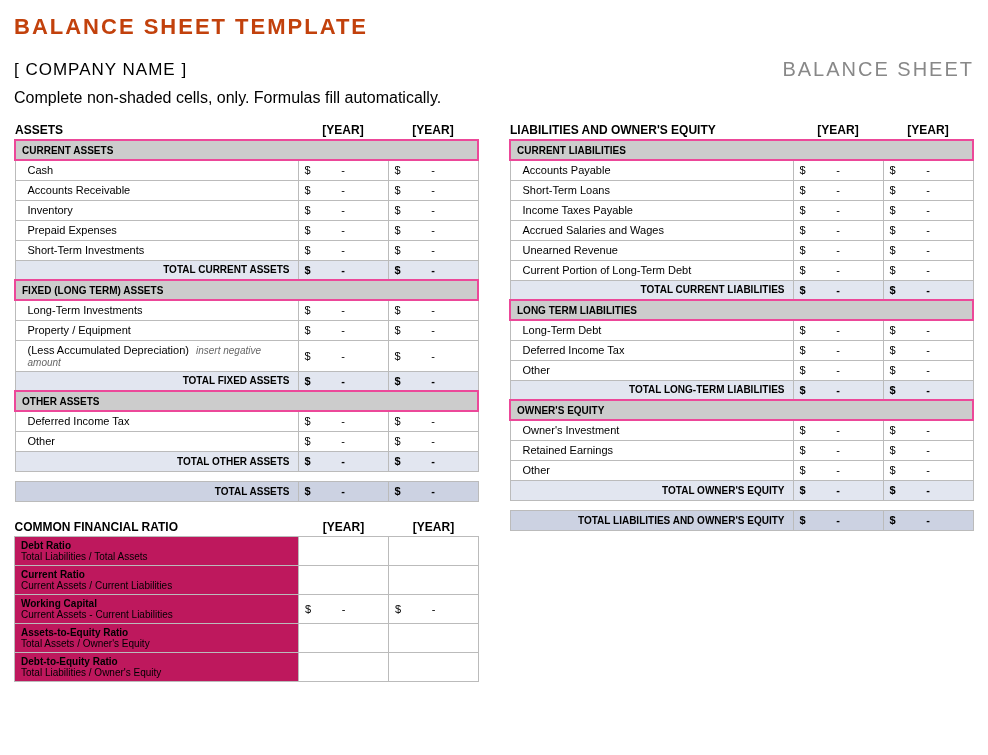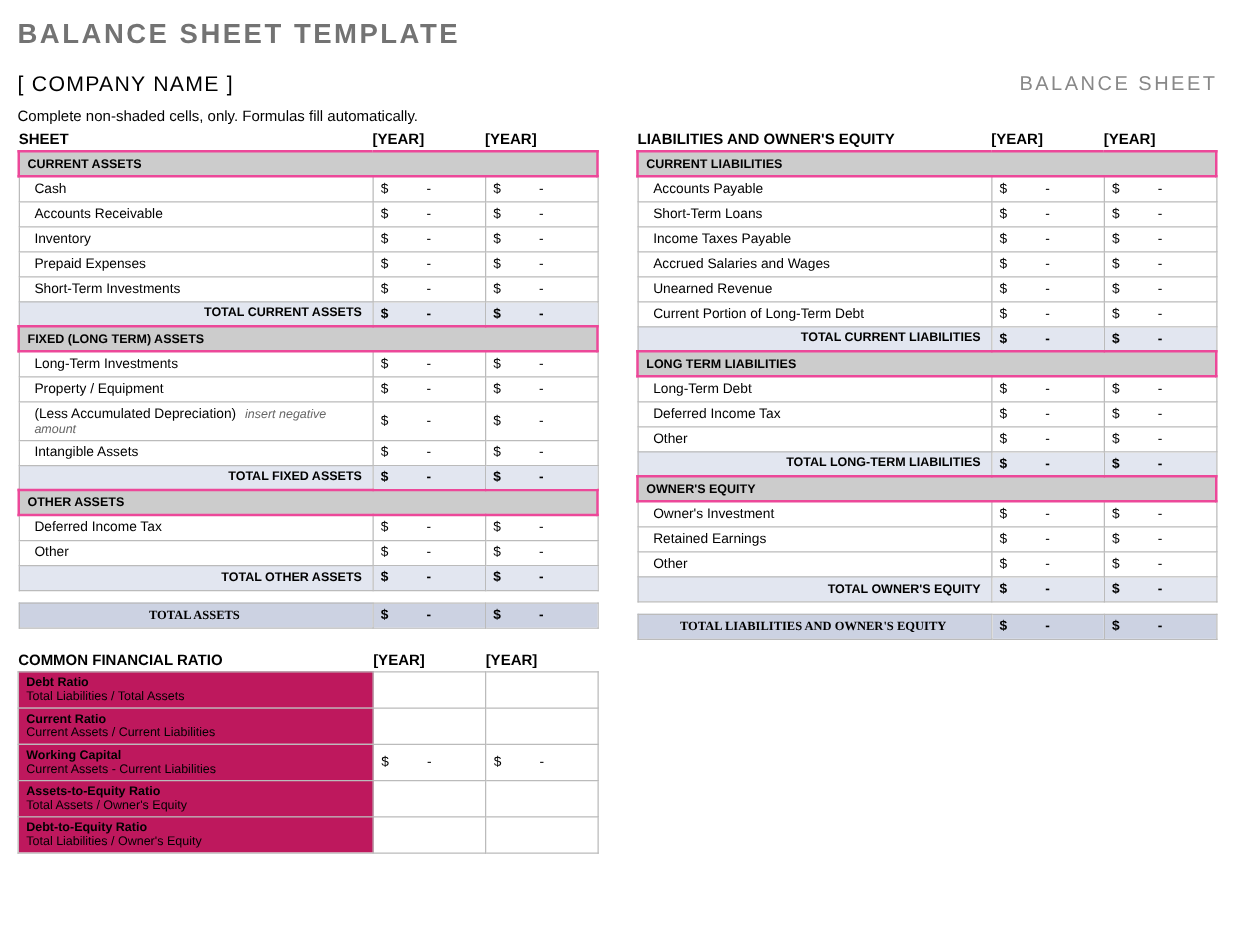--- a/index.html
+++ b/index.html
@@ -7,41 +7,42 @@
     font-family: Arial, Helvetica, sans-serif;
     background: #fff;
     padding: 14px;
     font-size: 11px;
     color: #000;
   }
   .page-title {
     font-size: 22px;
     font-weight: bold;
     letter-spacing: 2px;
-    color: #737373;
+    color: #c2410c;
     margin-bottom: 18px;
   }
   .header-row {
     display: flex;
     justify-content: space-between;
     align-items: center;
     margin-bottom: 8px;
   }
   .company {
     font-size: 17px;
     font-weight: normal;
     letter-spacing: 1px;
   }
   .doc-label {
-    font-size: 16px;
+    font-size: 20px;
     letter-spacing: 2px;
     color: #888;
   }
   .instruction {
-    font-size: 12px;
+    font-size: 16px;
+    margin-bottom: 12px;
   }
   .columns {
     display: flex;
     gap: 30px;
     align-items: flex-start;
   }
   .col {
     flex: 1;
     min-width: 0;
   }
@@ -56,21 +57,21 @@
     height: 20px;
     vertical-align: middle;
   }
   .section-title-row td {
     font-weight: bold;
     font-size: 12px;
     border: none;
     padding: 4px 0 2px 0;
   }
   .year-header {
-    text-align: left;
+    text-align: center;
     font-weight: bold;
     font-size: 11px;
     border: none;
     width: 90px;
   }
   .subsection {
     background: #ccc;
     font-weight: bold;
     font-size: 10px;
     border: 2px solid #ec4899;
@@ -103,24 +104,23 @@
   .total-row .total-label {
     text-align: right;
     padding-right: 8px;
     font-size: 10px;
   }
   .grand-total td {
     background: #ccd2e2;
     font-weight: bold;
   }
   .grand-total .total-label {
-    text-align: center;
+    text-align: right;
     padding-right: 8px;
     font-size: 10px;
-    font-family: Liberation Serif, serif;
   }
   .spacer-row td {
     border: none;
     height: 10px;
     padding: 0;
   }
   .ratio-label {
     background: #be185d;
     font-weight: bold;
     font-size: 10px;
@@ -141,21 +141,21 @@
   <div class="doc-label">BALANCE SHEET</div>
 </div>
 
 <div class="instruction">Complete non-shaded cells, only.  Formulas fill automatically.</div>
 
 <div class="columns">
   <div class="col">
     <table>
       <tbody>
           <tr class="section-title-row">
-        <td>SHEET</td>
+        <td>ASSETS</td>
         <td class="year-header">[YEAR]</td>
         <td class="year-header">[YEAR]</td>
       </tr>
       </tbody>
         <tbody id="assets-current">
           <tr>
             <td class="subsection" colspan="3">CURRENT ASSETS</td>
           </tr>
           <tr>
             <td class="line-label">Cash</td>
@@ -197,25 +197,20 @@
             <td class="valcell"><span class="cur">$</span><span class="amt">-</span></td>
             <td class="valcell"><span class="cur">$</span><span class="amt">-</span></td>
           </tr>
           <tr>
             <td class="line-label">Property / Equipment</td>
             <td class="valcell"><span class="cur">$</span><span class="amt">-</span></td>
             <td class="valcell"><span class="cur">$</span><span class="amt">-</span></td>
           </tr>
           <tr>
             <td class="line-label">(Less Accumulated Depreciation) <span class="hint">insert negative amount</span></td>
-            <td class="valcell"><span class="cur">$</span><span class="amt">-</span></td>
-            <td class="valcell"><span class="cur">$</span><span class="amt">-</span></td>
-          </tr>
-          <tr>
-            <td class="line-label">Intangible Assets</td>
             <td class="valcell"><span class="cur">$</span><span class="amt">-</span></td>
             <td class="valcell"><span class="cur">$</span><span class="amt">-</span></td>
           </tr>
           <tr class="total-row">
             <td class="total-label">TOTAL FIXED ASSETS</td>
             <td class="valcell"><span class="cur">$</span><span class="amt">-</span></td>
             <td class="valcell"><span class="cur">$</span><span class="amt">-</span></td>
           </tr>
         </tbody>
       <tbody id="assets-other">

